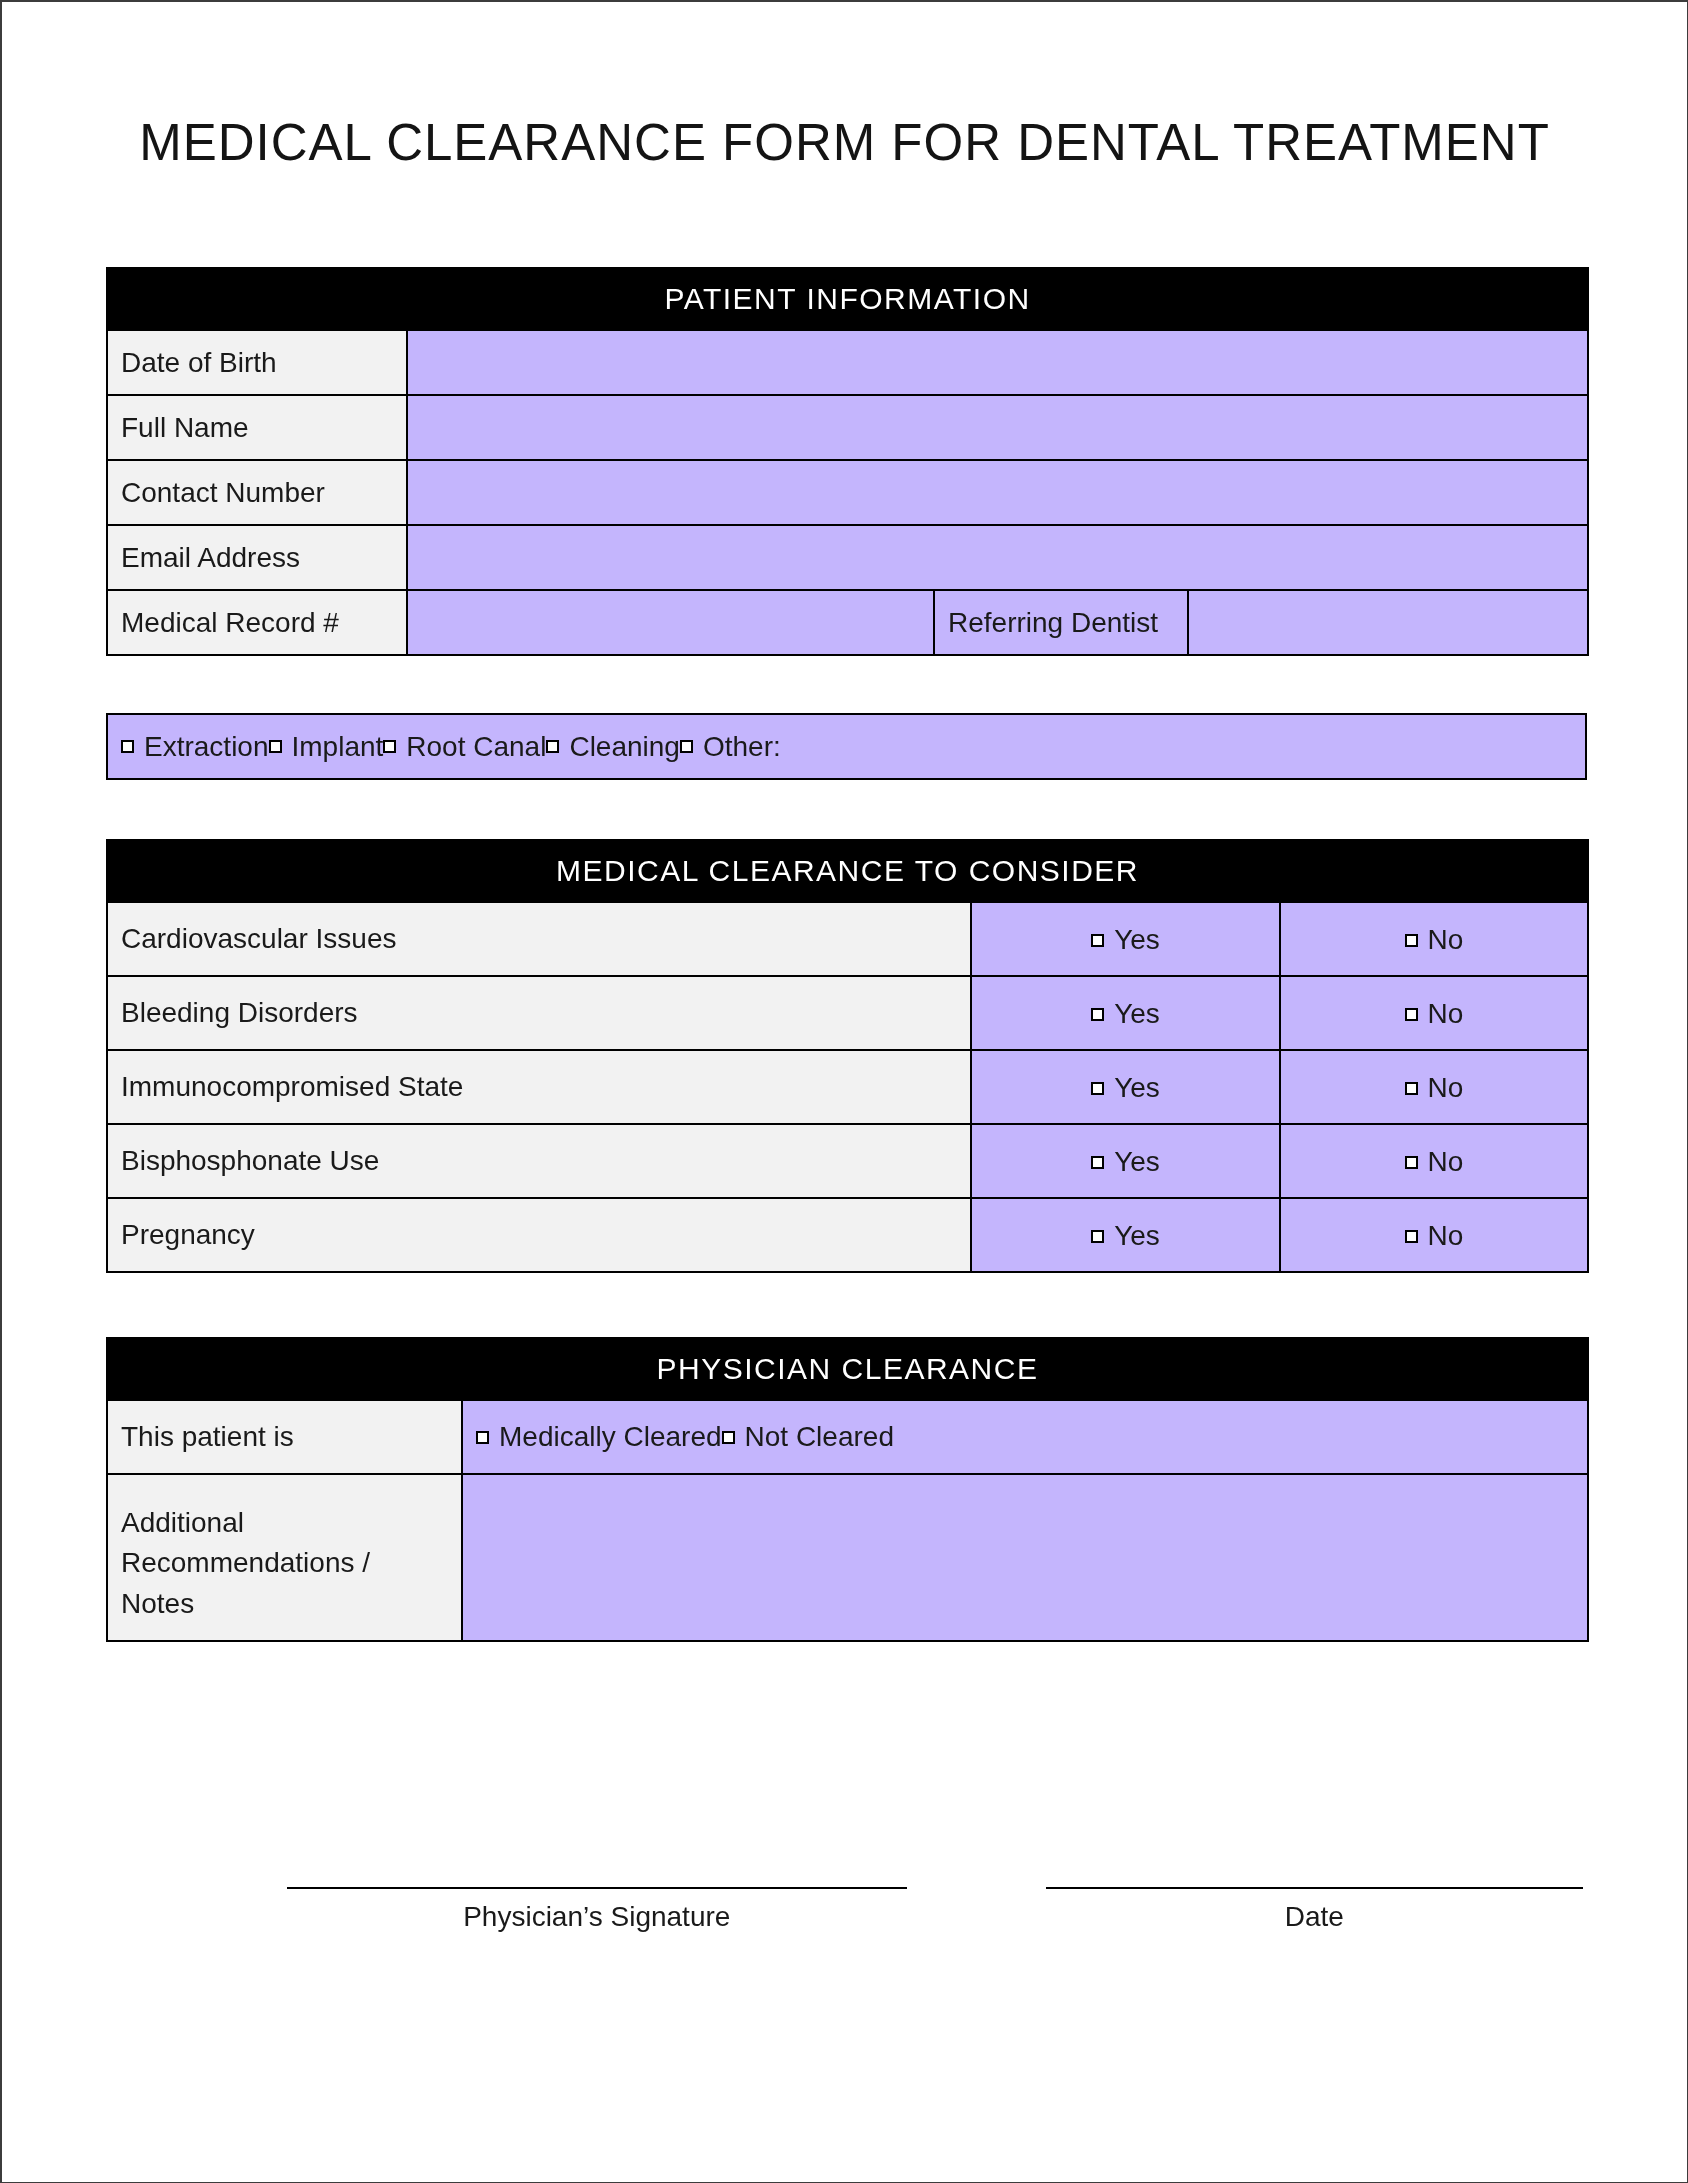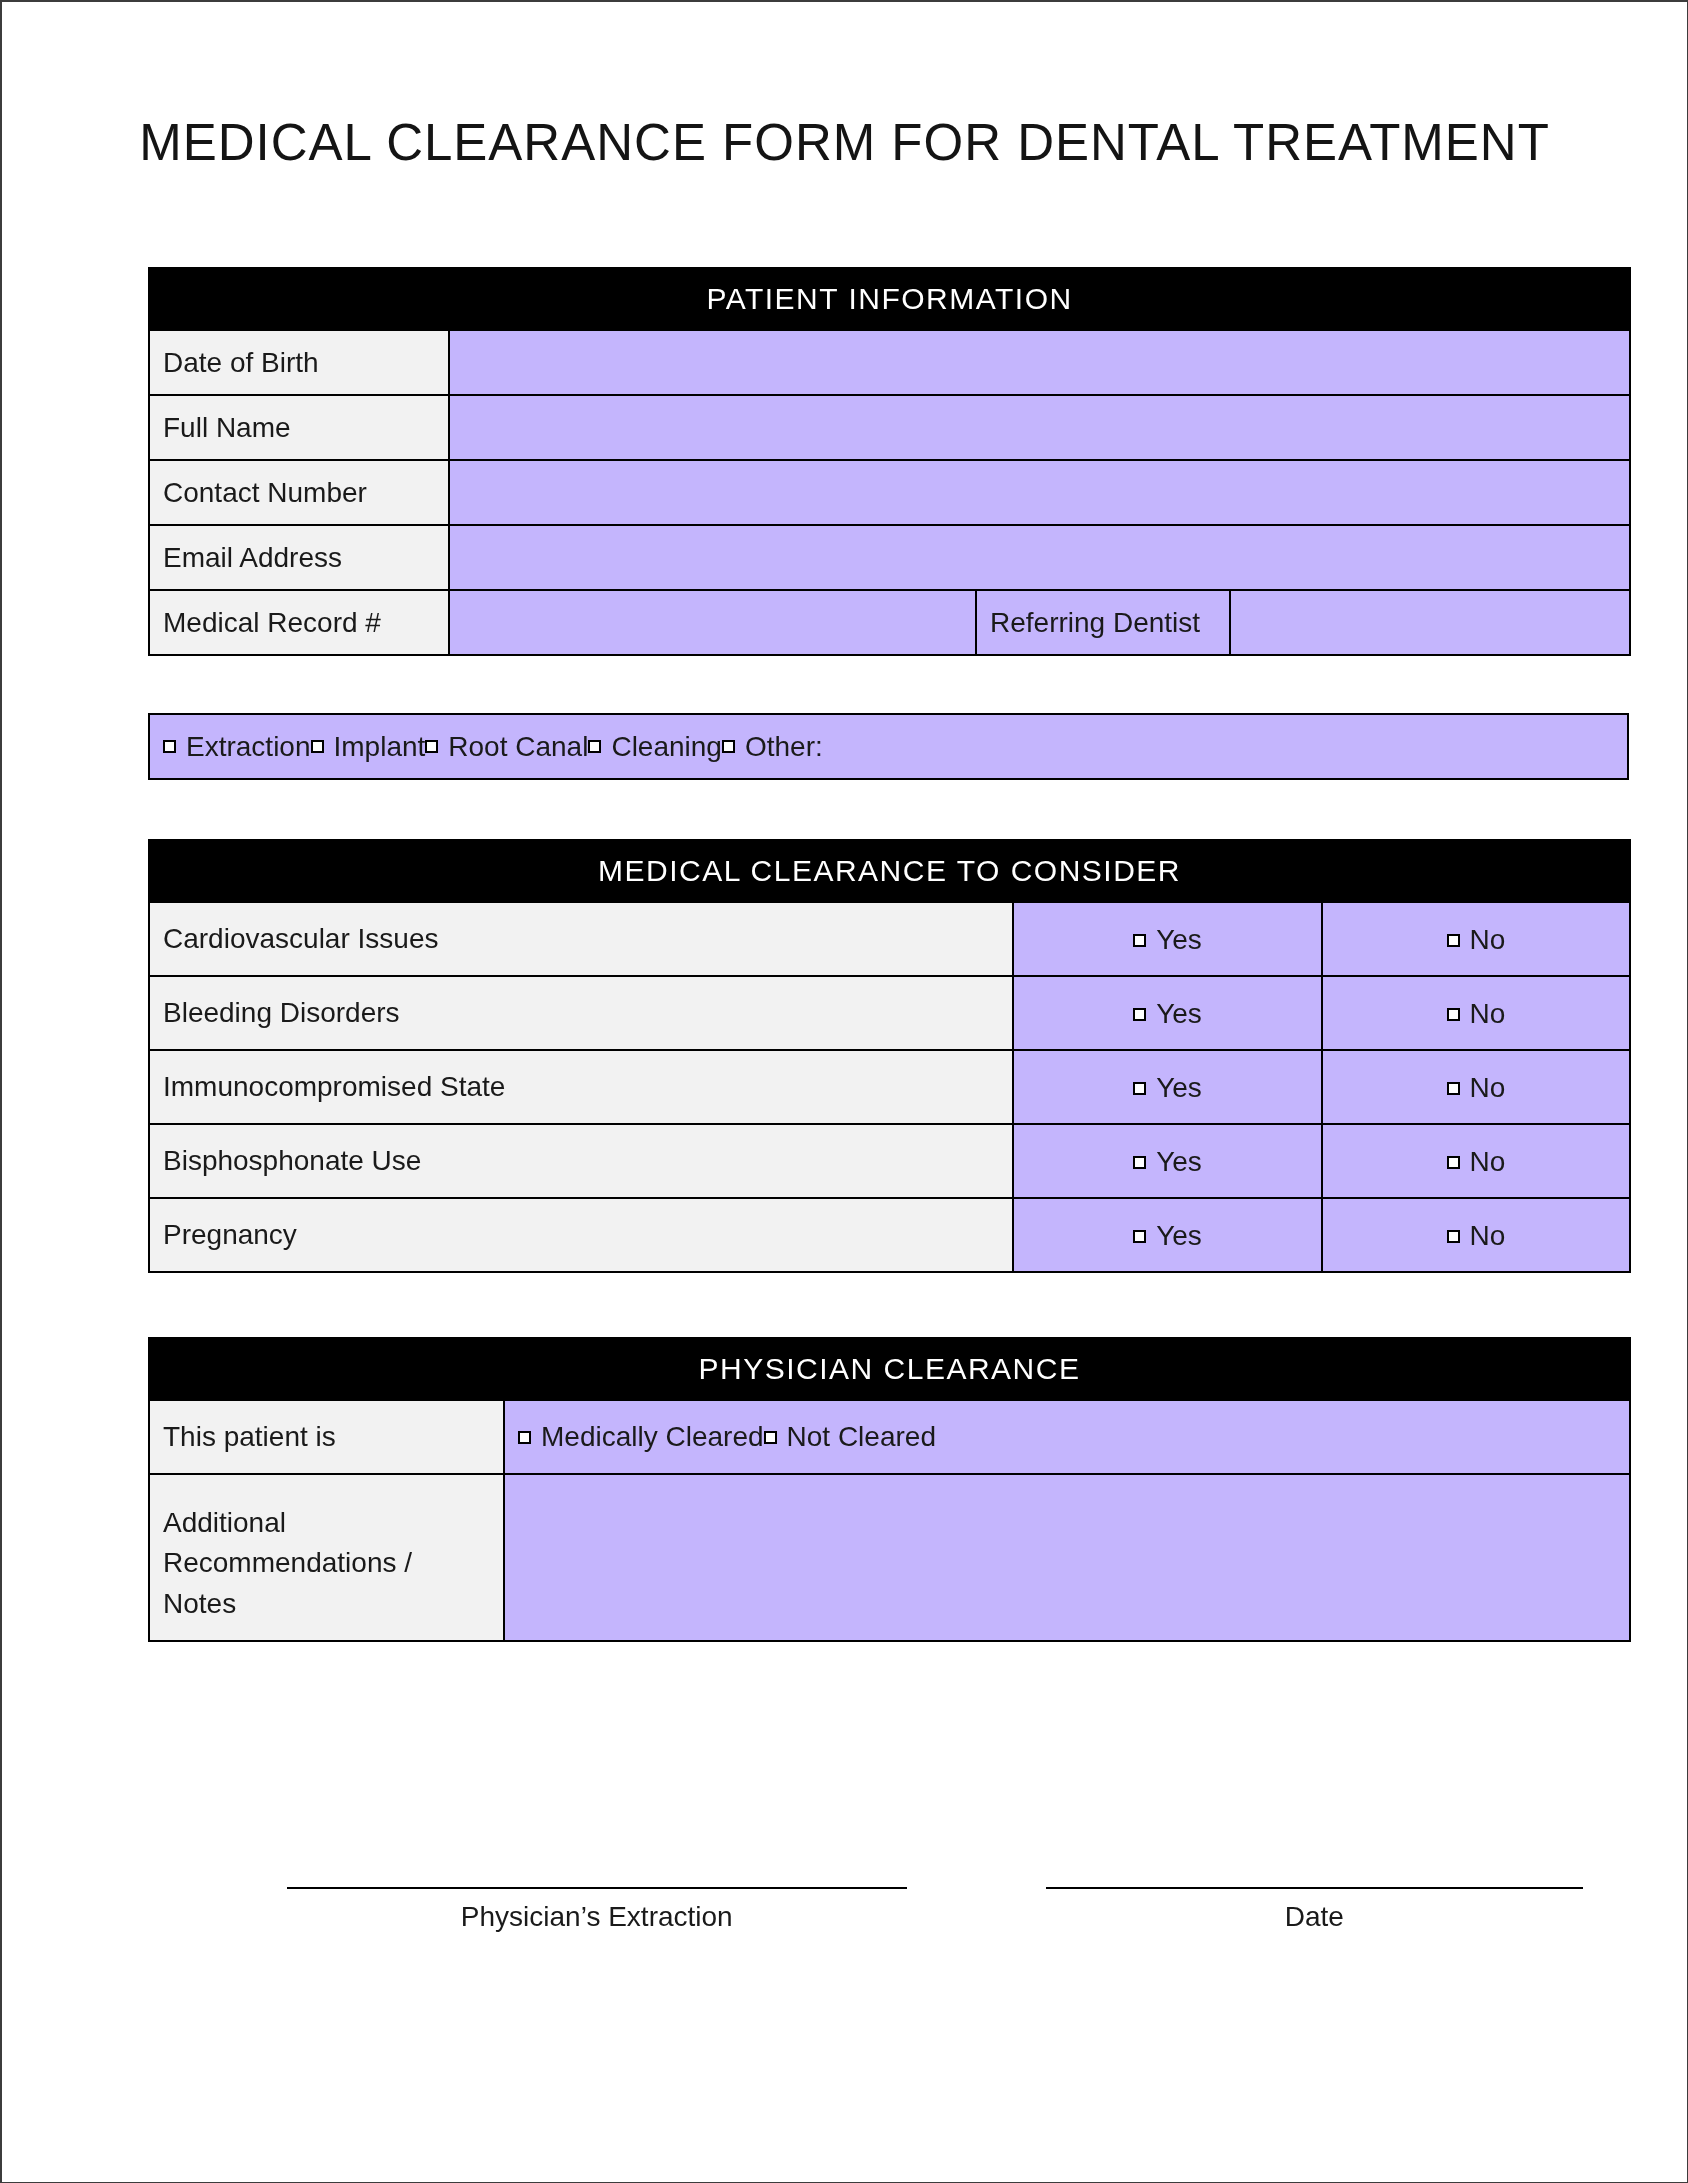--- a/index.html
+++ b/index.html
@@ -25,21 +25,20 @@
     font-weight: 400;
     letter-spacing: 1px;
     white-space: nowrap;
     color: #141414;
   }
 
   table.tbl {
     border-collapse: collapse;
     table-layout: fixed;
     width: 1481px;
-    margin-left: 42px;
   }
   .tbl-patient    { margin-top: 95px; }
   .tbl-treatment  { margin-top: 57px; }
   .tbl-conditions { margin-top: 59px; }
   .tbl-clearance  { margin-top: 64px; }
 
   th.section-header {
     background: var(--header-bg, #000);
     color: var(--header-text, #fff);
     font-weight: 400;
@@ -276,21 +275,21 @@
       <tr class="r-notes">
         <td class="label-cell notes-label">Additional Recommendations / Notes</td>
         <td></td>
       </tr>
     </tbody>
       </table>
 
     <div class="sig-row">
       <div class="sig-block-1">
         <div class="sig-line"></div>
-        <div class="sig-label">Physician’s Extraction</div>
+        <div class="sig-label">Physician’s Signature</div>
       </div>
       <div class="sig-block-2">
         <div class="sig-line"></div>
         <div class="sig-label">Date</div>
       </div>
     </div>
 
   </div>
 </div>
 

